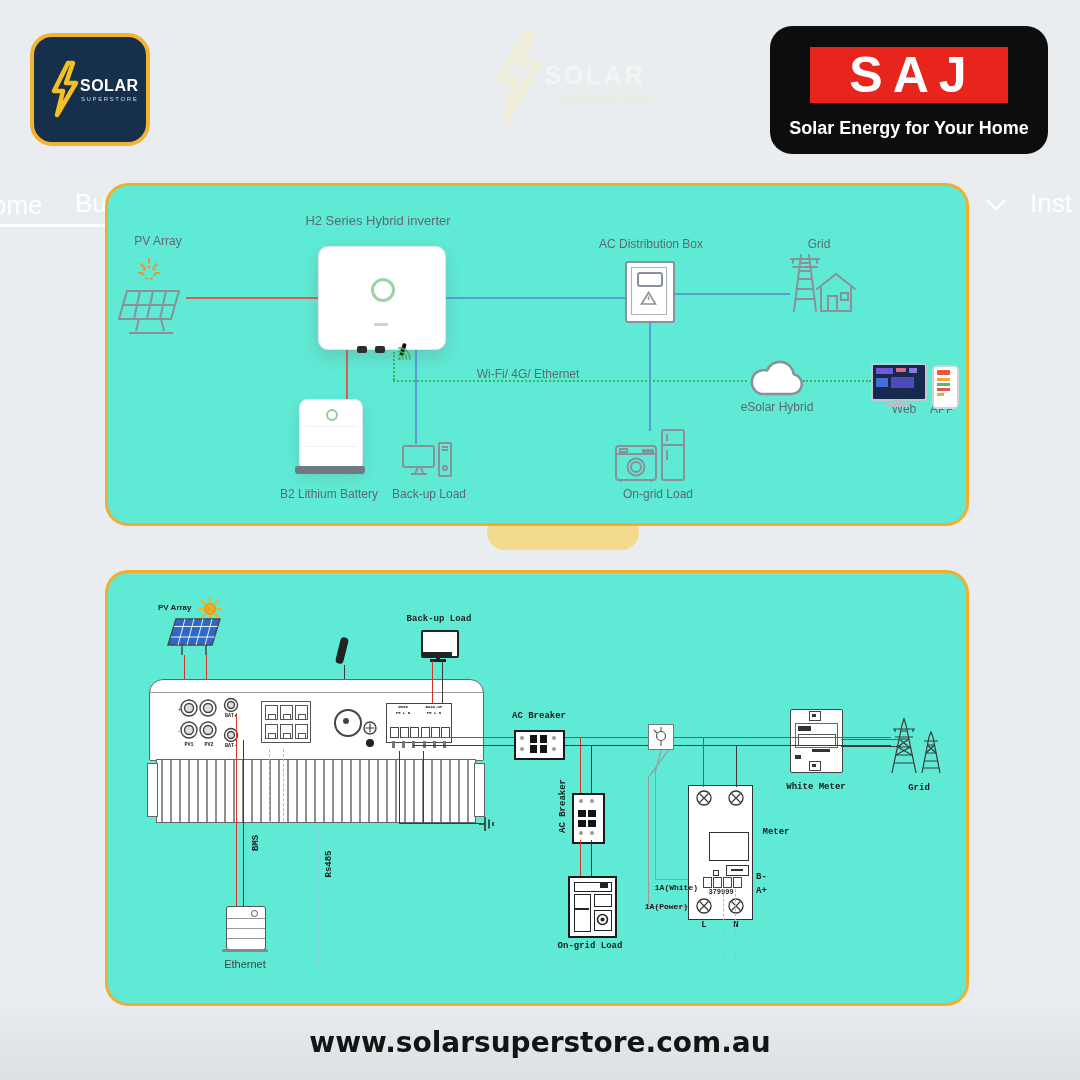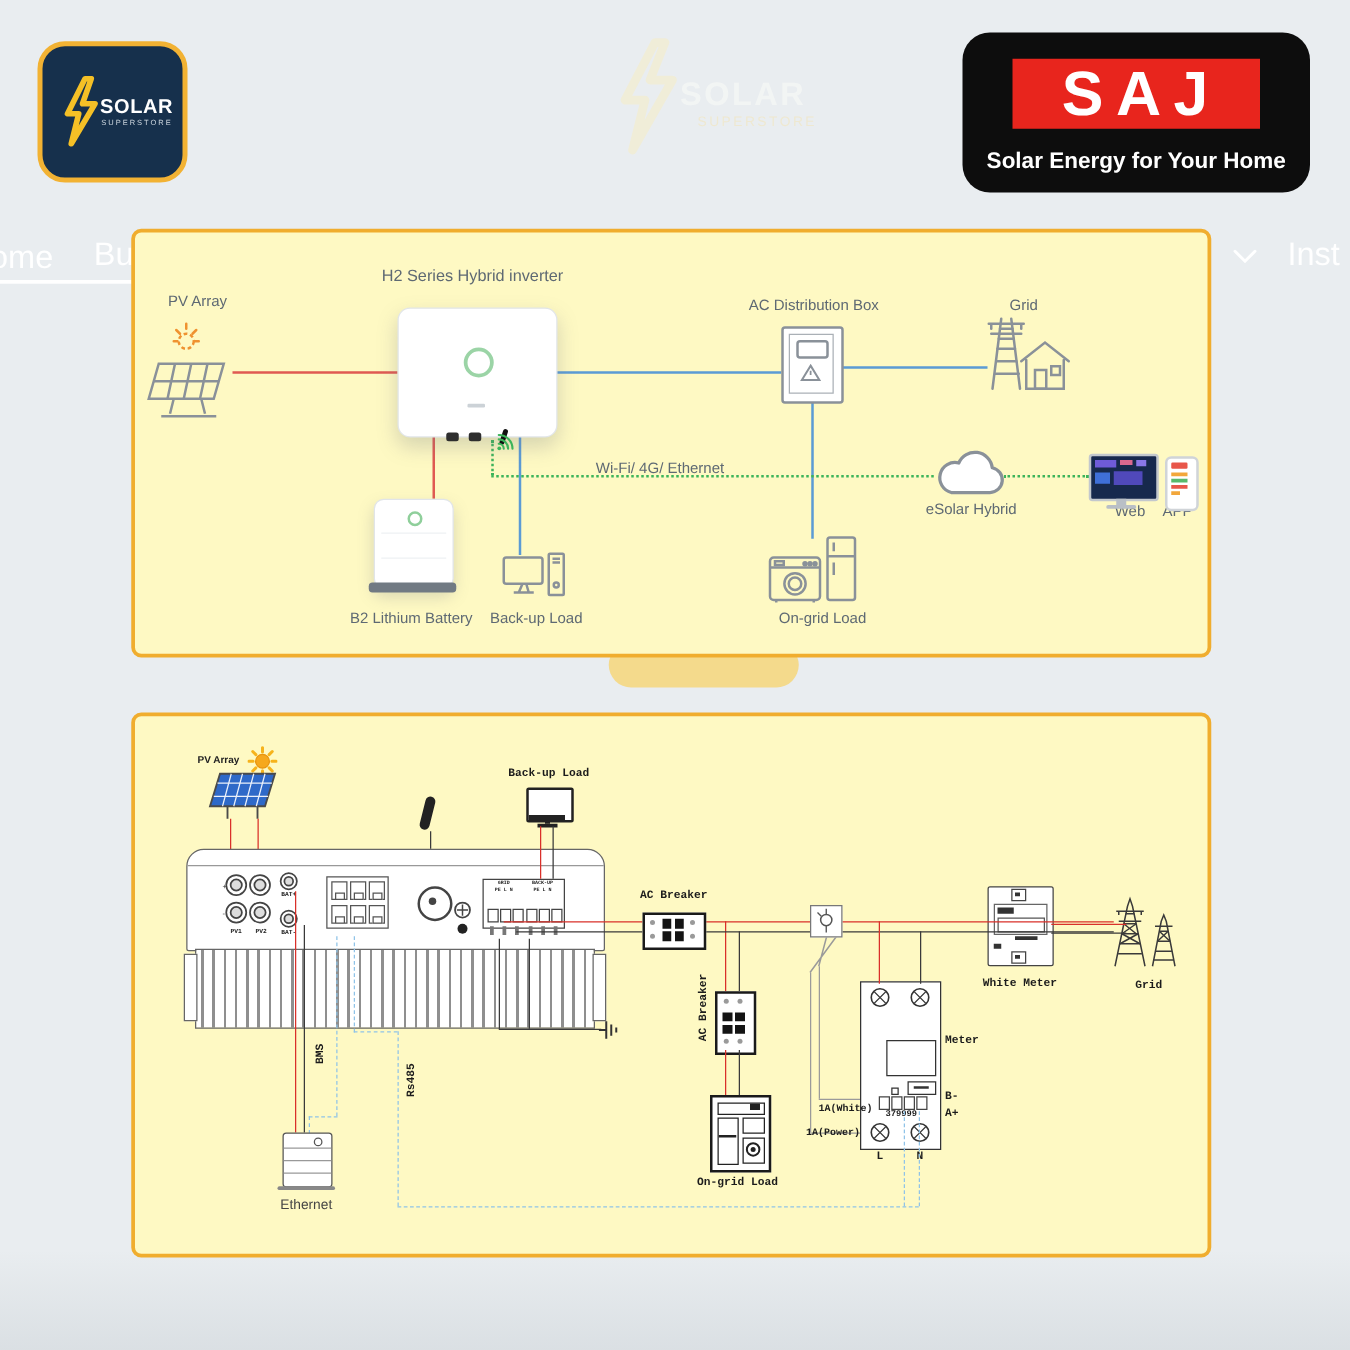--- a/index.html
+++ b/index.html
@@ -1,19 +1,19 @@
 <!DOCTYPE html>
 <html><head>
 <meta charset="utf-8">
 <style>
   html,body{margin:0;padding:0}
   .page{position:relative;width:1080px;height:1080px;background:#e9edf0;overflow:hidden;font-family:"Liberation Sans",sans-serif}
   .a{position:absolute}
   
-  .card{position:absolute;background:#fef9c3;border:3px solid #F0AD2E;border-radius:8px;z-index:2}
+  .card{position:absolute;background:#5eead4;border:3px solid #F0AD2E;border-radius:23px;z-index:2}
   
   .hl{height:0;border-top:2px solid}
   .vl{width:0;border-left:2px solid}
   .red{border-color:#E05A52}.blue{border-color:#5B9BD5}
   .gdoth{height:0;border-top:2px dotted #3CB45A}
   .gdotv{width:0;border-left:2px dotted #3CB45A}
   .hl2{height:0;border-top:1.6px solid}
   .vl2{width:0;border-left:1.6px solid}
   .red2{border-color:#D9302A}.blk{border-color:#3A3A3A}.gry{border-color:#9a9a9a}
   .dashh{height:0;border-top:1.2px dashed #8FC3E8}
@@ -401,21 +401,21 @@
       <div class="a mono" style="left:12px;top:102px;width:40px;font-size:7px;letter-spacing:0">379999</div>
       <svg class="a" style="left:7px;top:112px" width="16" height="16">
           <circle cx="8" cy="8" r="7" fill="none" stroke="#333" stroke-width="1.3"></circle>
           <path d="M3.5 3.5 L12.5 12.5 M12.5 3.5 L3.5 12.5" stroke="#333" stroke-width="1.1"></path>
         </svg>
       <svg class="a" style="left:39px;top:112px" width="16" height="16">
           <circle cx="8" cy="8" r="7" fill="none" stroke="#333" stroke-width="1.3"></circle>
           <path d="M3.5 3.5 L12.5 12.5 M12.5 3.5 L3.5 12.5" stroke="#333" stroke-width="1.1"></path>
         </svg>
     </div>
-    <div class="a mono" style="left:648px;top:254px;width:40px;text-align:left">Meter</div>
+    <div class="a mono" style="left:648px;top:254px;width:40px;text-align:center">Meter</div>
     <div class="a mono" style="left:648px;top:299px;width:24px;text-align:left">B-</div>
     <div class="a mono" style="left:648px;top:313px;width:24px;text-align:left">A+</div>
     <div class="a mono" style="left:490px;top:310px;width:100px;text-align:right;font-size:8px">1A(White)</div>
     <div class="a mono" style="left:480px;top:329px;width:100px;text-align:right;font-size:8px">1A(Power)</div>
     <div class="a mono" style="left:588px;top:347px;width:16px">L</div>
     <div class="a mono" style="left:620px;top:347px;width:16px">N</div>
 
     <div class="a" style="left:682px;top:136px;width:51px;height:62px;border:1.5px solid #444;border-radius:2px;background:#fff;z-index:3">
       <div class="a" style="left:18px;top:1px;width:10px;height:8px;border:1px solid #444">
           <div class="a" style="left:2px;top:2px;width:4px;height:3px;background:#333"></div>
@@ -467,14 +467,15 @@
     <div class="a" style="left:118px;top:333px;width:38px;height:42px;border:1.5px solid #555;border-radius:3px;background:#fff">
       <div class="a" style="left:24px;top:3px;width:5px;height:5px;border:1px solid #555;border-radius:50%"></div>
       <div class="a" style="left:0;top:11px;width:38px;height:1px;background:#999"></div>
       <div class="a" style="left:0;top:21px;width:38px;height:1px;background:#999"></div>
       <div class="a" style="left:0;top:31px;width:38px;height:1px;background:#999"></div>
     </div>
     <div class="a" style="left:114px;top:376px;width:46px;height:3px;background:#888;border-radius:2px"></div>
     <div class="a" style="left:77px;top:385px;width:120px;text-align:center;font:11px 'Liberation Sans',sans-serif;color:#444">Ethernet</div>
   </div>
 
+  <div class="a" style="left:0;top:1026px;width:1080px;text-align:center;font:700 28px 'DejaVu Sans',sans-serif;color:#141414;z-index:3">www.solarsuperstore.com.au</div>
 
 </div>
 
 </body></html>

